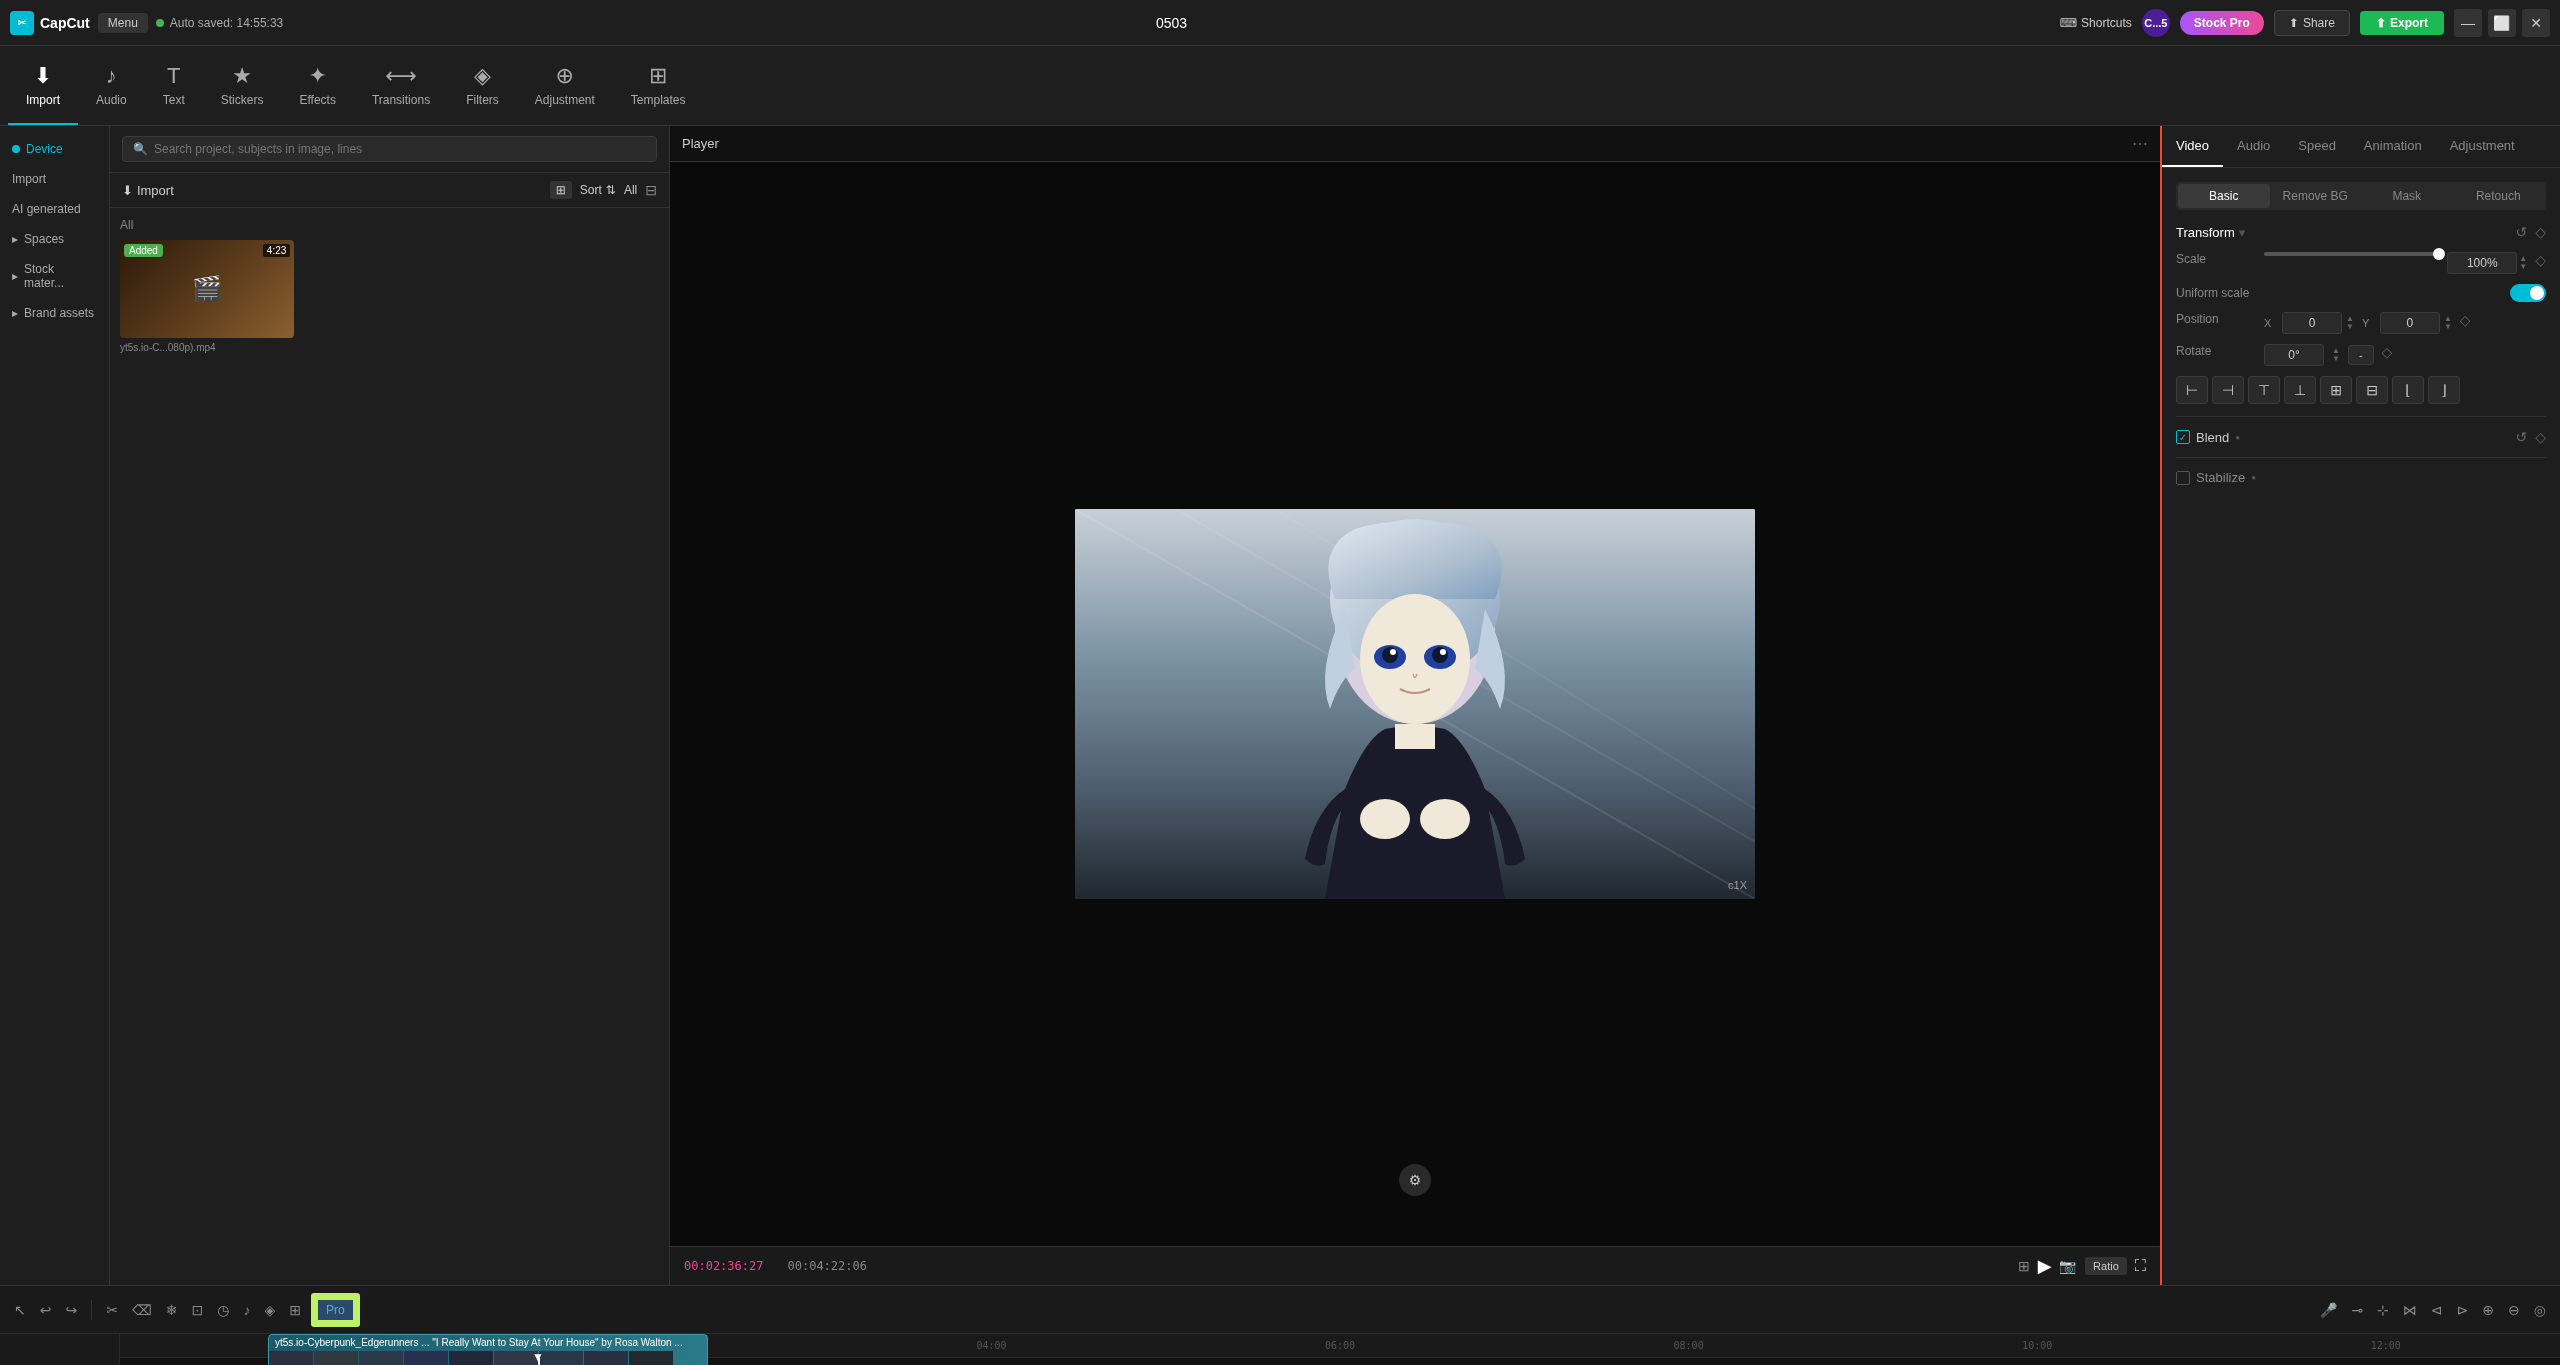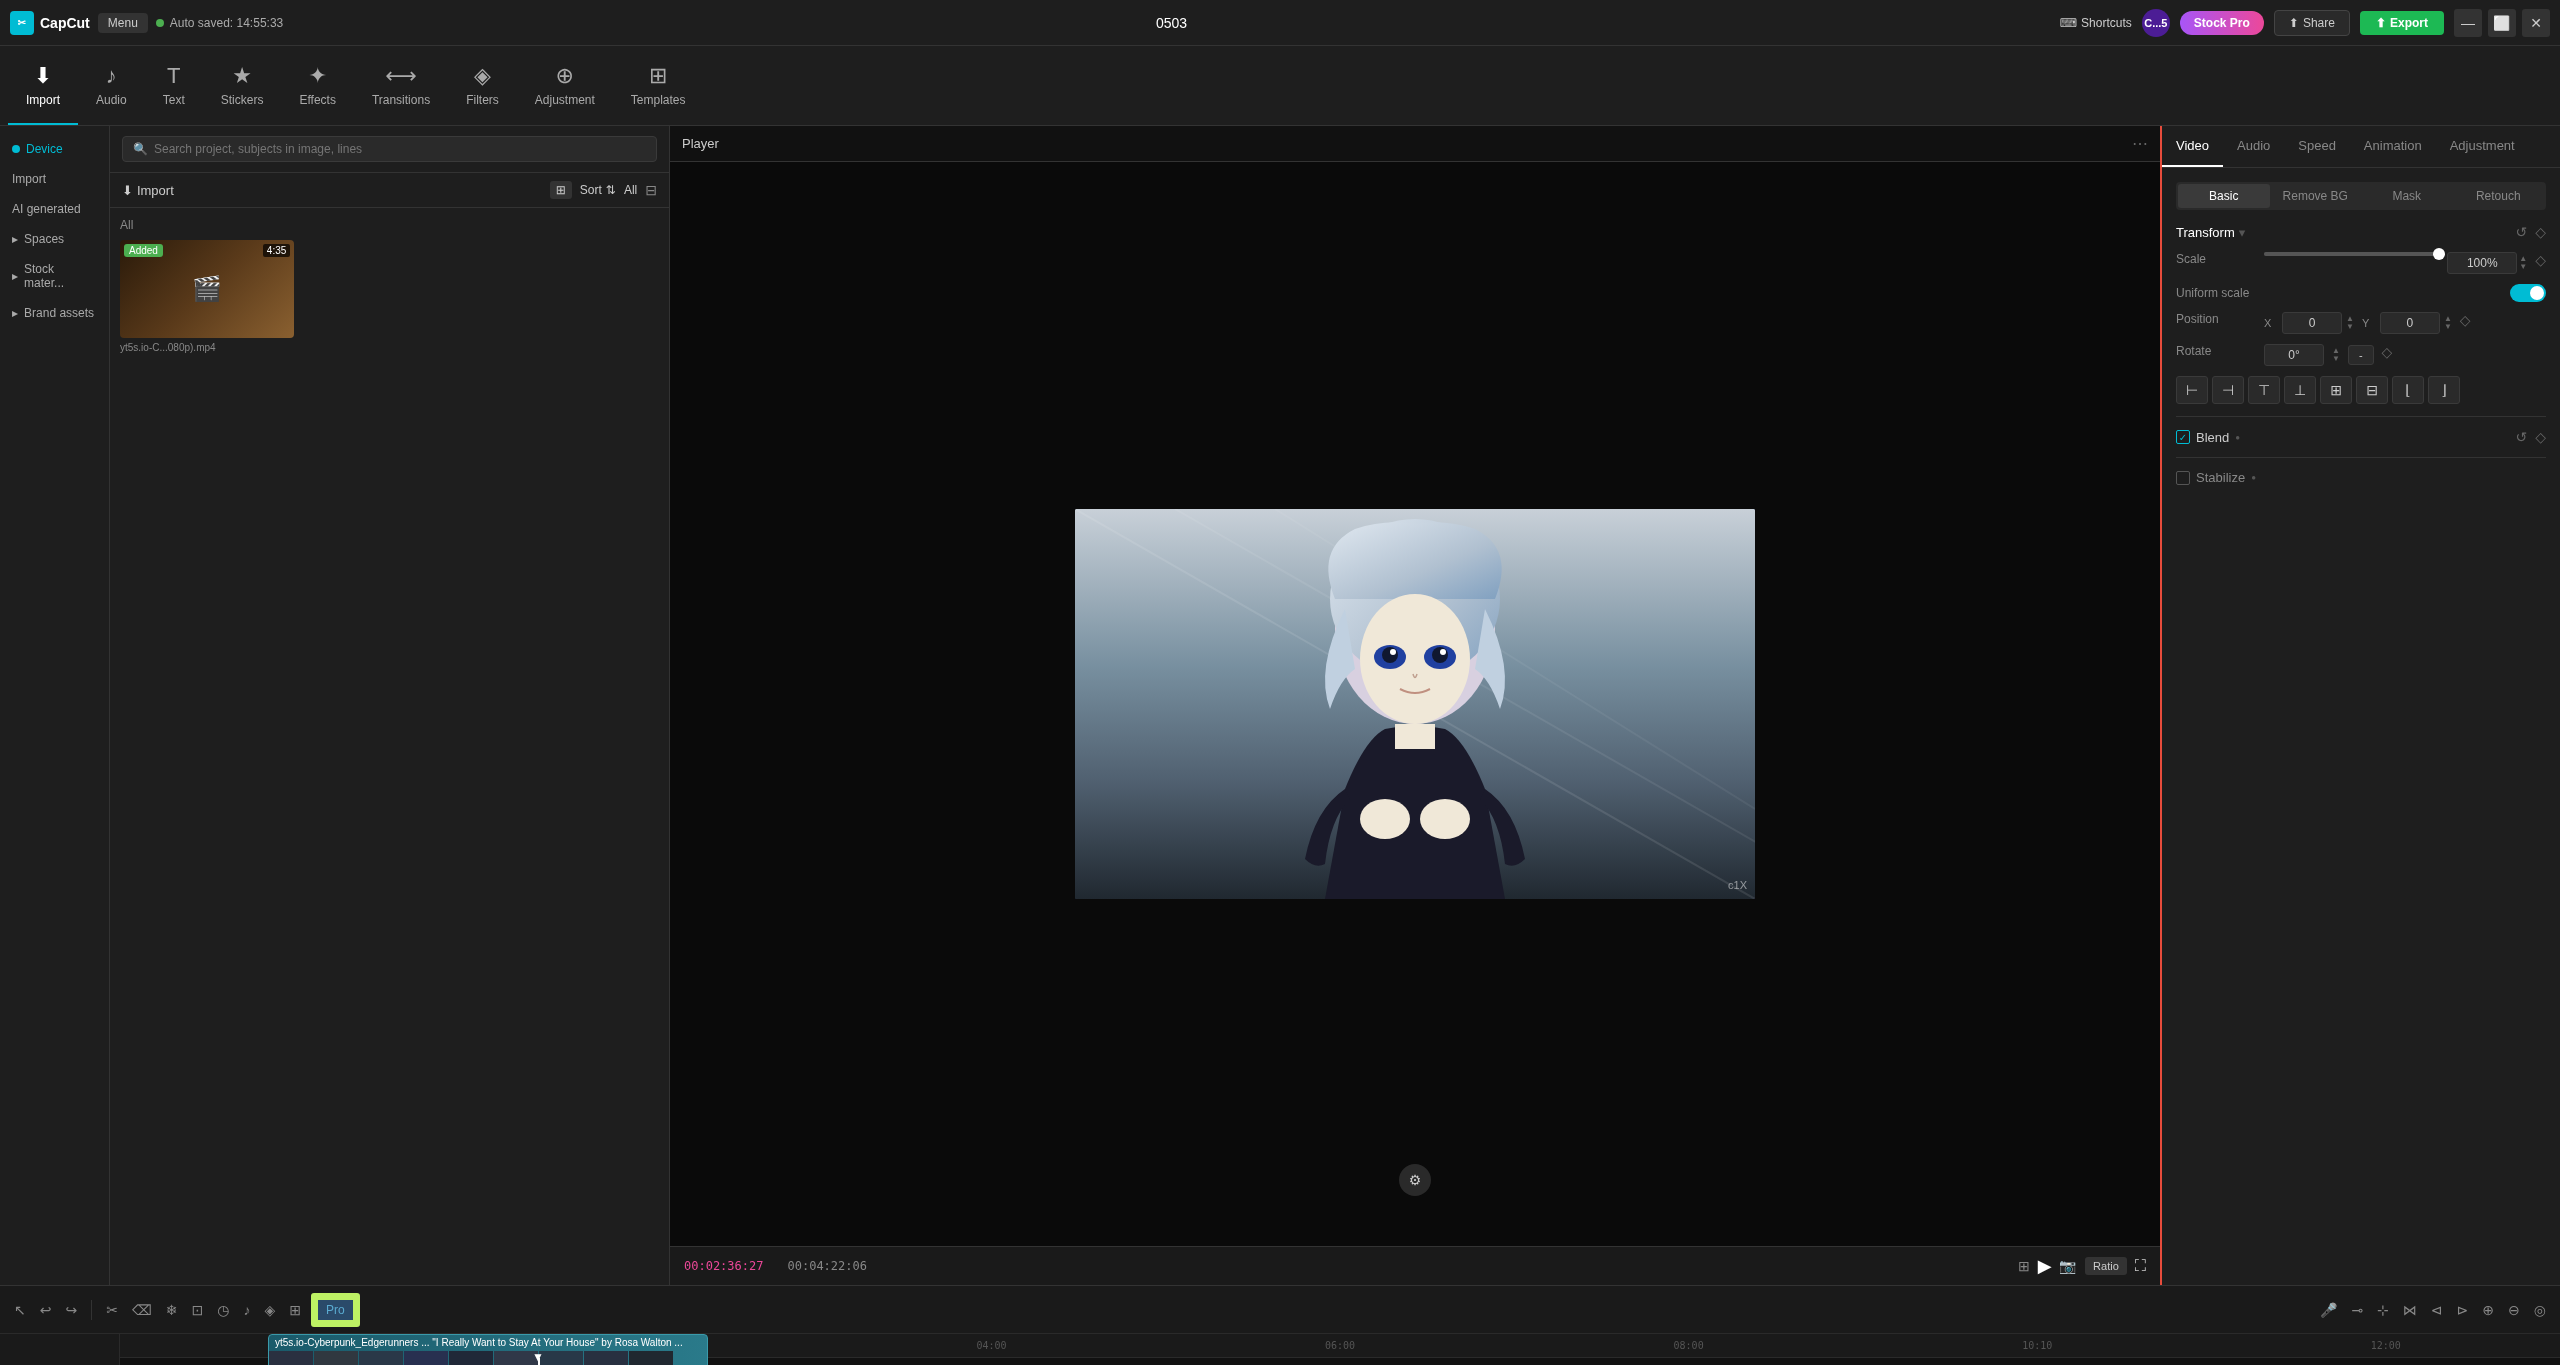--- a/index.html
+++ b/index.html
@@ -273,21 +273,21 @@
       <button class="all-btn">All</button>
       <button style="background:none; border:none; color:#888; cursor:pointer; font-size:14px;">⊟</button>
     </div>
     <div class="media-content">
       <div class="all-label">All</div>
       <div class="media-grid">
         <div>
           <div class="media-thumb">
             <div class="thumb-placeholder">🎬</div>
             <div class="media-badge">Added</div>
-            <div class="media-duration">4:35</div>
+            <div class="media-duration">4:23</div>
           </div>
           <div class="media-name">yt5s.io-C...080p).mp4</div>
         </div>
       </div>
     </div>
   </div>
 
   <div class="player-area">
     <div class="player-header">
       <span class="player-title">Player</span>
@@ -534,21 +534,21 @@
 
     <div class="timeline-content">
 
       <div class="timeline-ruler">
         <div class="ruler-marks">
           <div class="ruler-mark">00:00</div>
           <div class="ruler-mark">02:00</div>
           <div class="ruler-mark">04:00</div>
           <div class="ruler-mark">06:00</div>
           <div class="ruler-mark">08:00</div>
-          <div class="ruler-mark">10:10</div>
+          <div class="ruler-mark">10:00</div>
           <div class="ruler-mark">12:00</div>
         </div>
       </div>
 
       <div class="timeline-track-area">
 
         <div class="playhead"></div>
 
         <div class="video-clip">
           <div class="clip-label">yt5s.io-Cyberpunk_Edgerunners ... "I Really Want to Stay At Your House" by Rosa Walton ...</div>

